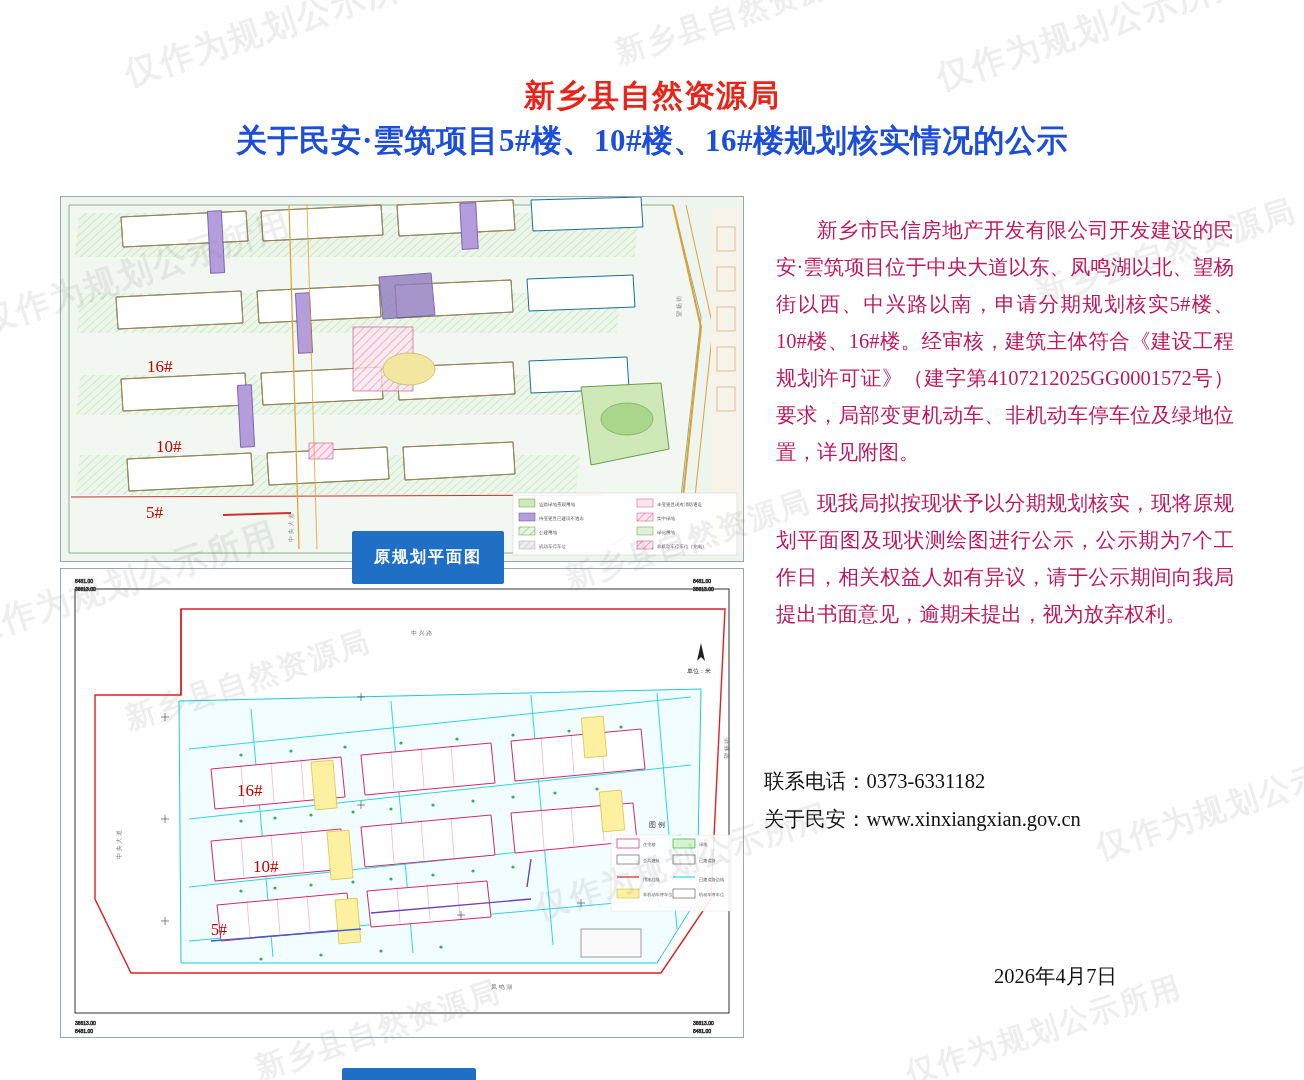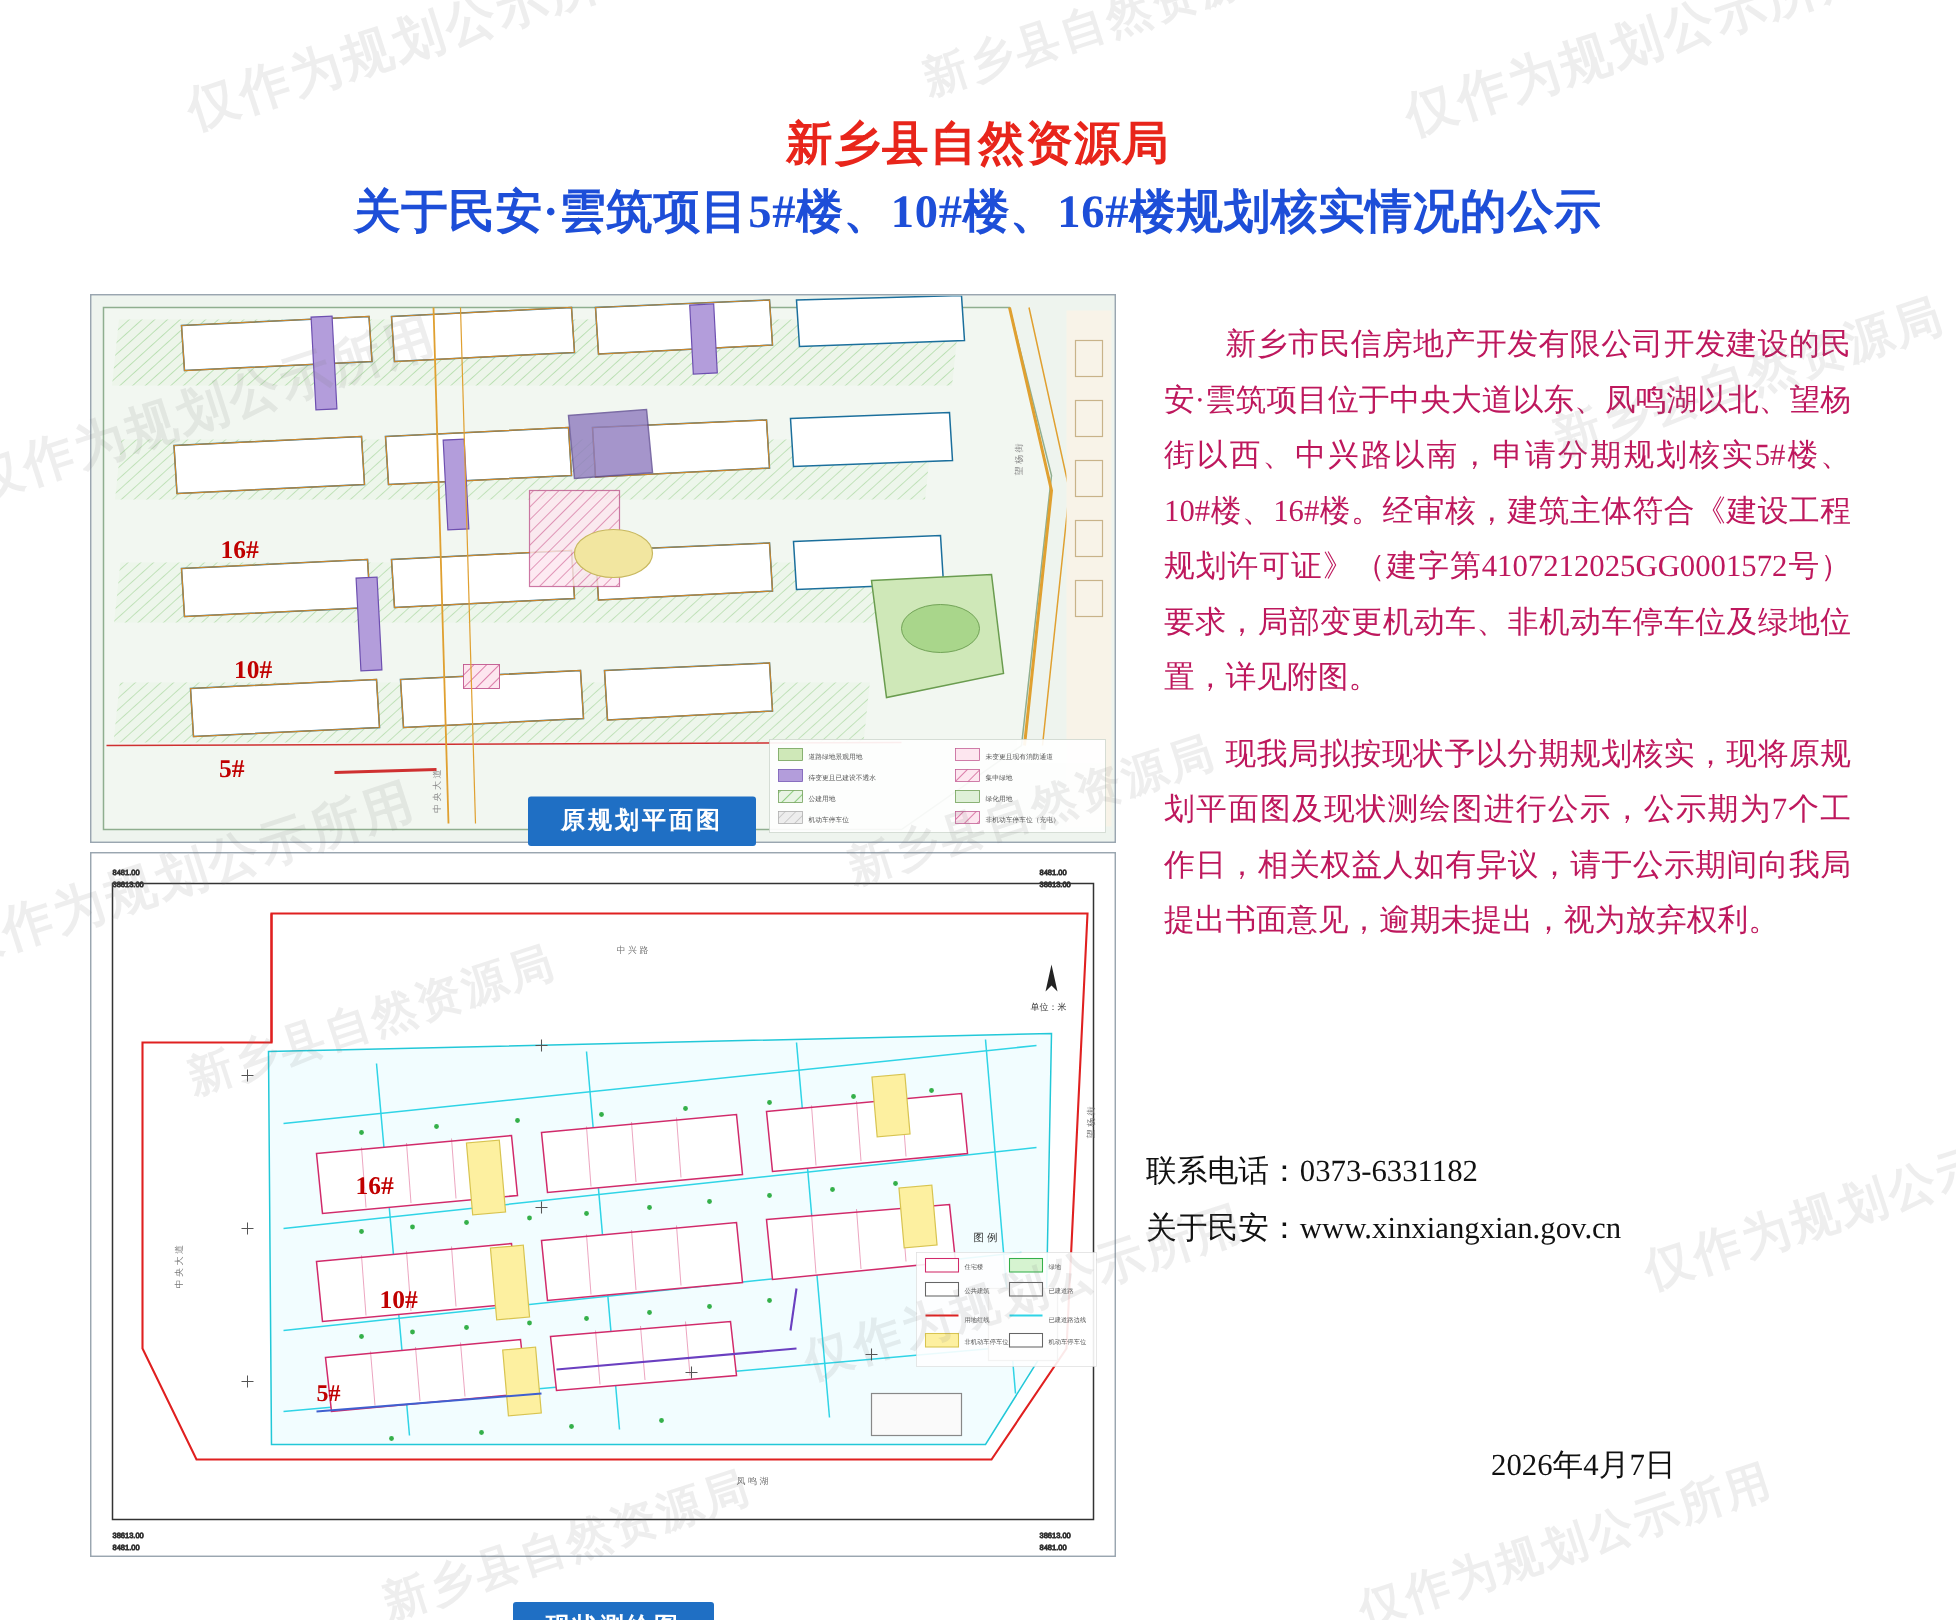--- a/index.html
+++ b/index.html
@@ -82,36 +82,36 @@
     height: 468px;
     background: #fdfdfd;
   }
   .fig-caption {
     position: absolute;
     background: #1f6fc4;
     color: #ffffff;
     font-family: "Liberation Sans", sans-serif;
     font-size: 16px;
     font-weight: 700;
-    padding: 6px 22px;
+    padding: 16px 22px;
     border-radius: 2px;
     letter-spacing: 2px;
     z-index: 4;
     white-space: nowrap;
   }
   #caption-original { left: 352px; top: 531px; }
   #caption-survey  { left: 342px; top: 1028px; margin-top: 40px; }
 
   
   .map-svg { position: absolute; left: 0; top: 0; }
   .bldg-label {
     position: absolute;
     color: #c00000;
     font-family: "Liberation Serif", serif;
-    font-weight: 700;
+    font-weight: 400;
     font-size: 17px;
     z-index: 3;
   }
   .bldg-label.small { font-size: 16px; }
 
   
   .text-col {
     position: absolute;
     left: 776px;
     top: 212px;

